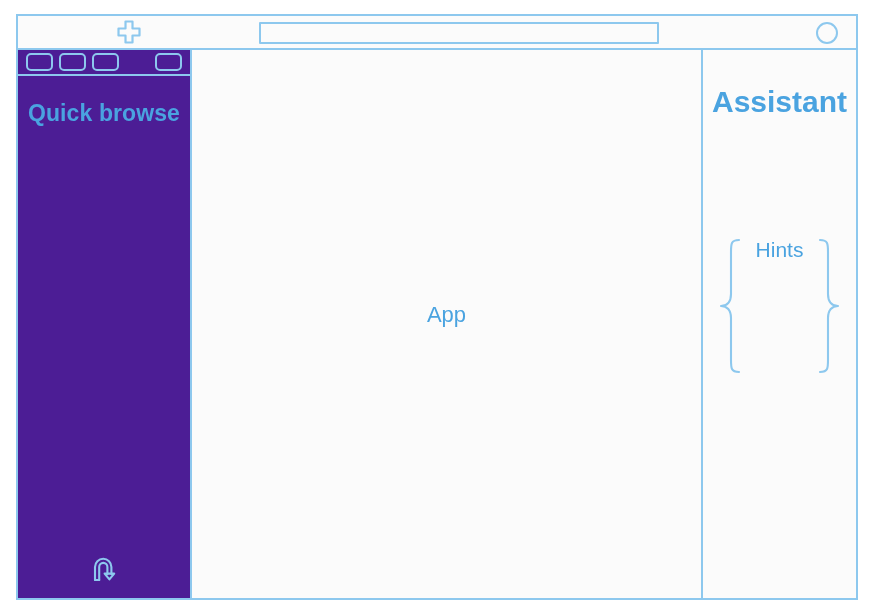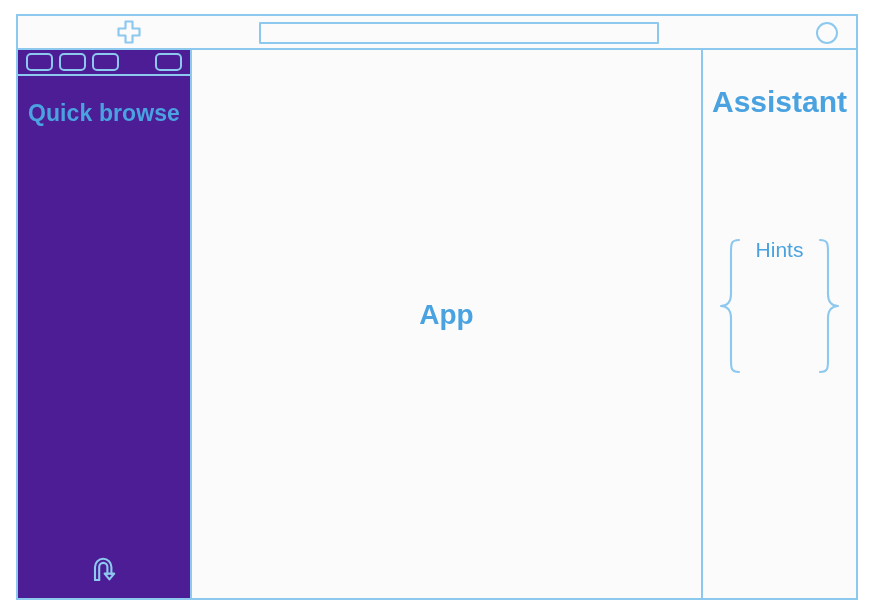--- a/index.html
+++ b/index.html
@@ -161,22 +161,22 @@
     position: relative;
     box-sizing: border-box;
     border-right: 2px solid #8dc8ee;
     background: #fbfbfb;
     display: flex;
     align-items: center;
     justify-content: center;
     min-width: 0;
   }
   #app-label {
-    font-size: 28px;
-    font-weight: bold;
+    font-size: 22px;
+    font-weight: normal;
     color: #4aa3e0;
     position: relative;
     top: -9px;
   }
 
   
   #assistant-panel {
     flex: 0 0 153px;
     box-sizing: border-box;
     background: #fbfbfb;

